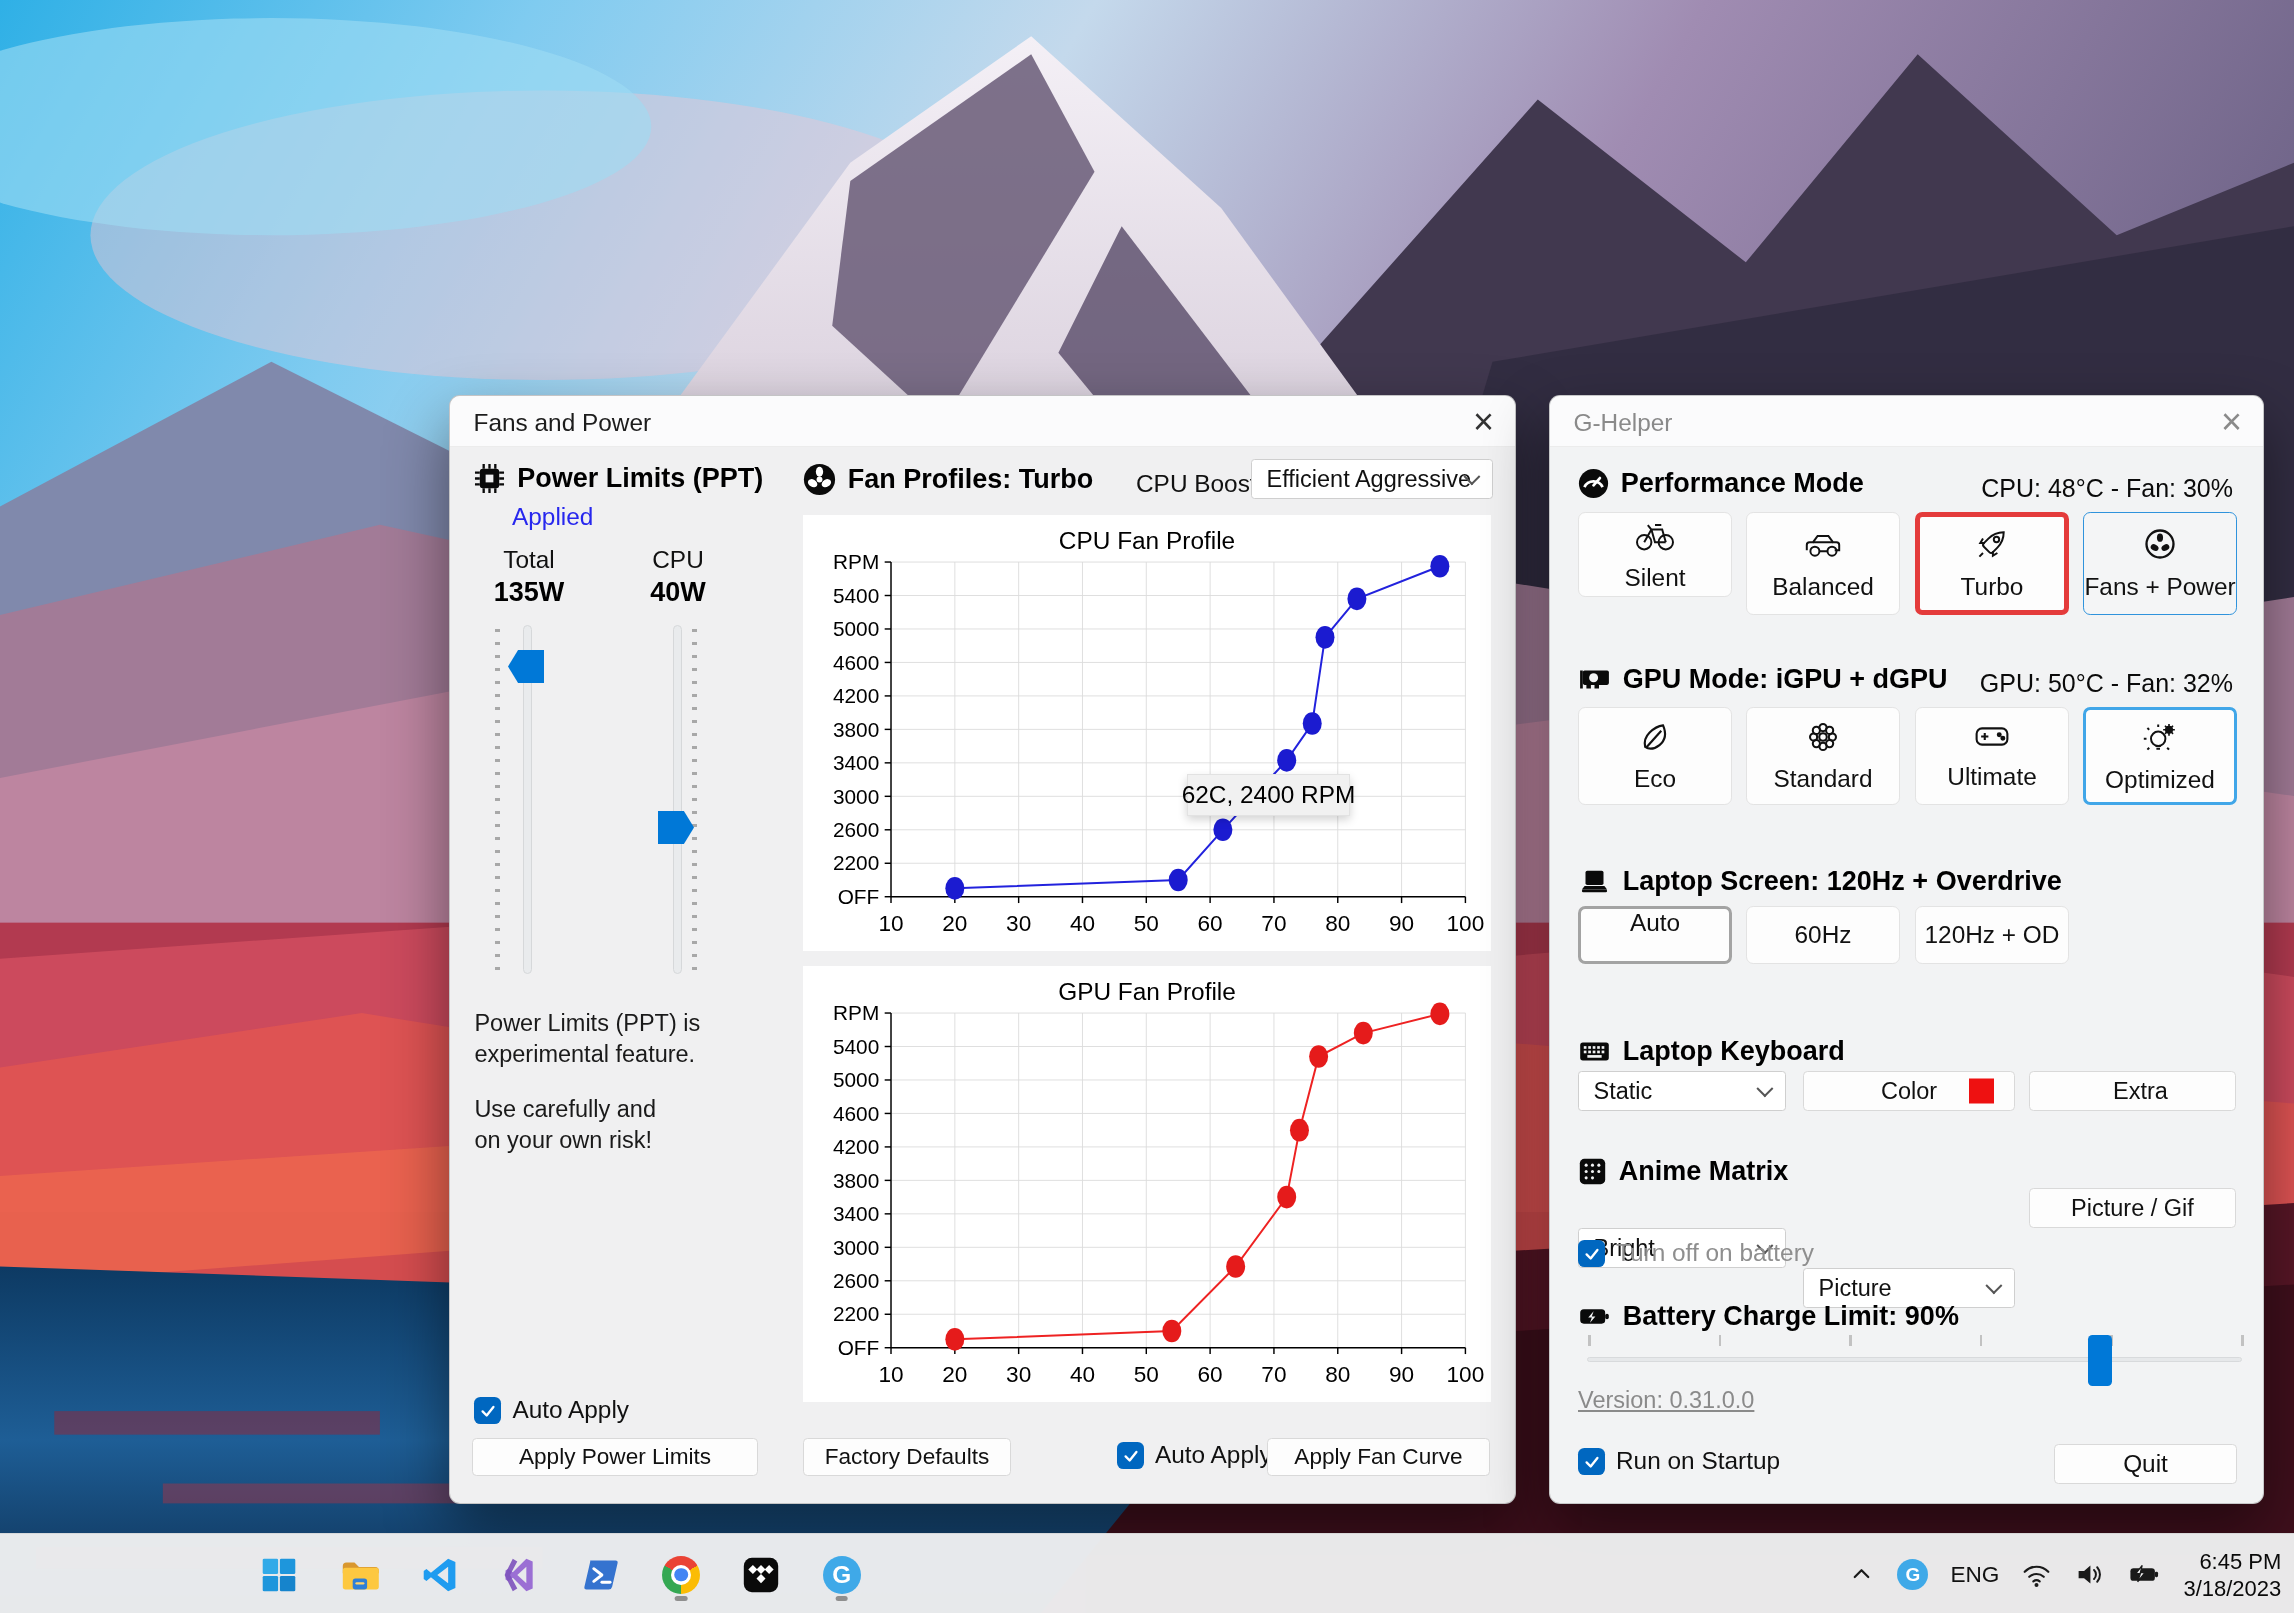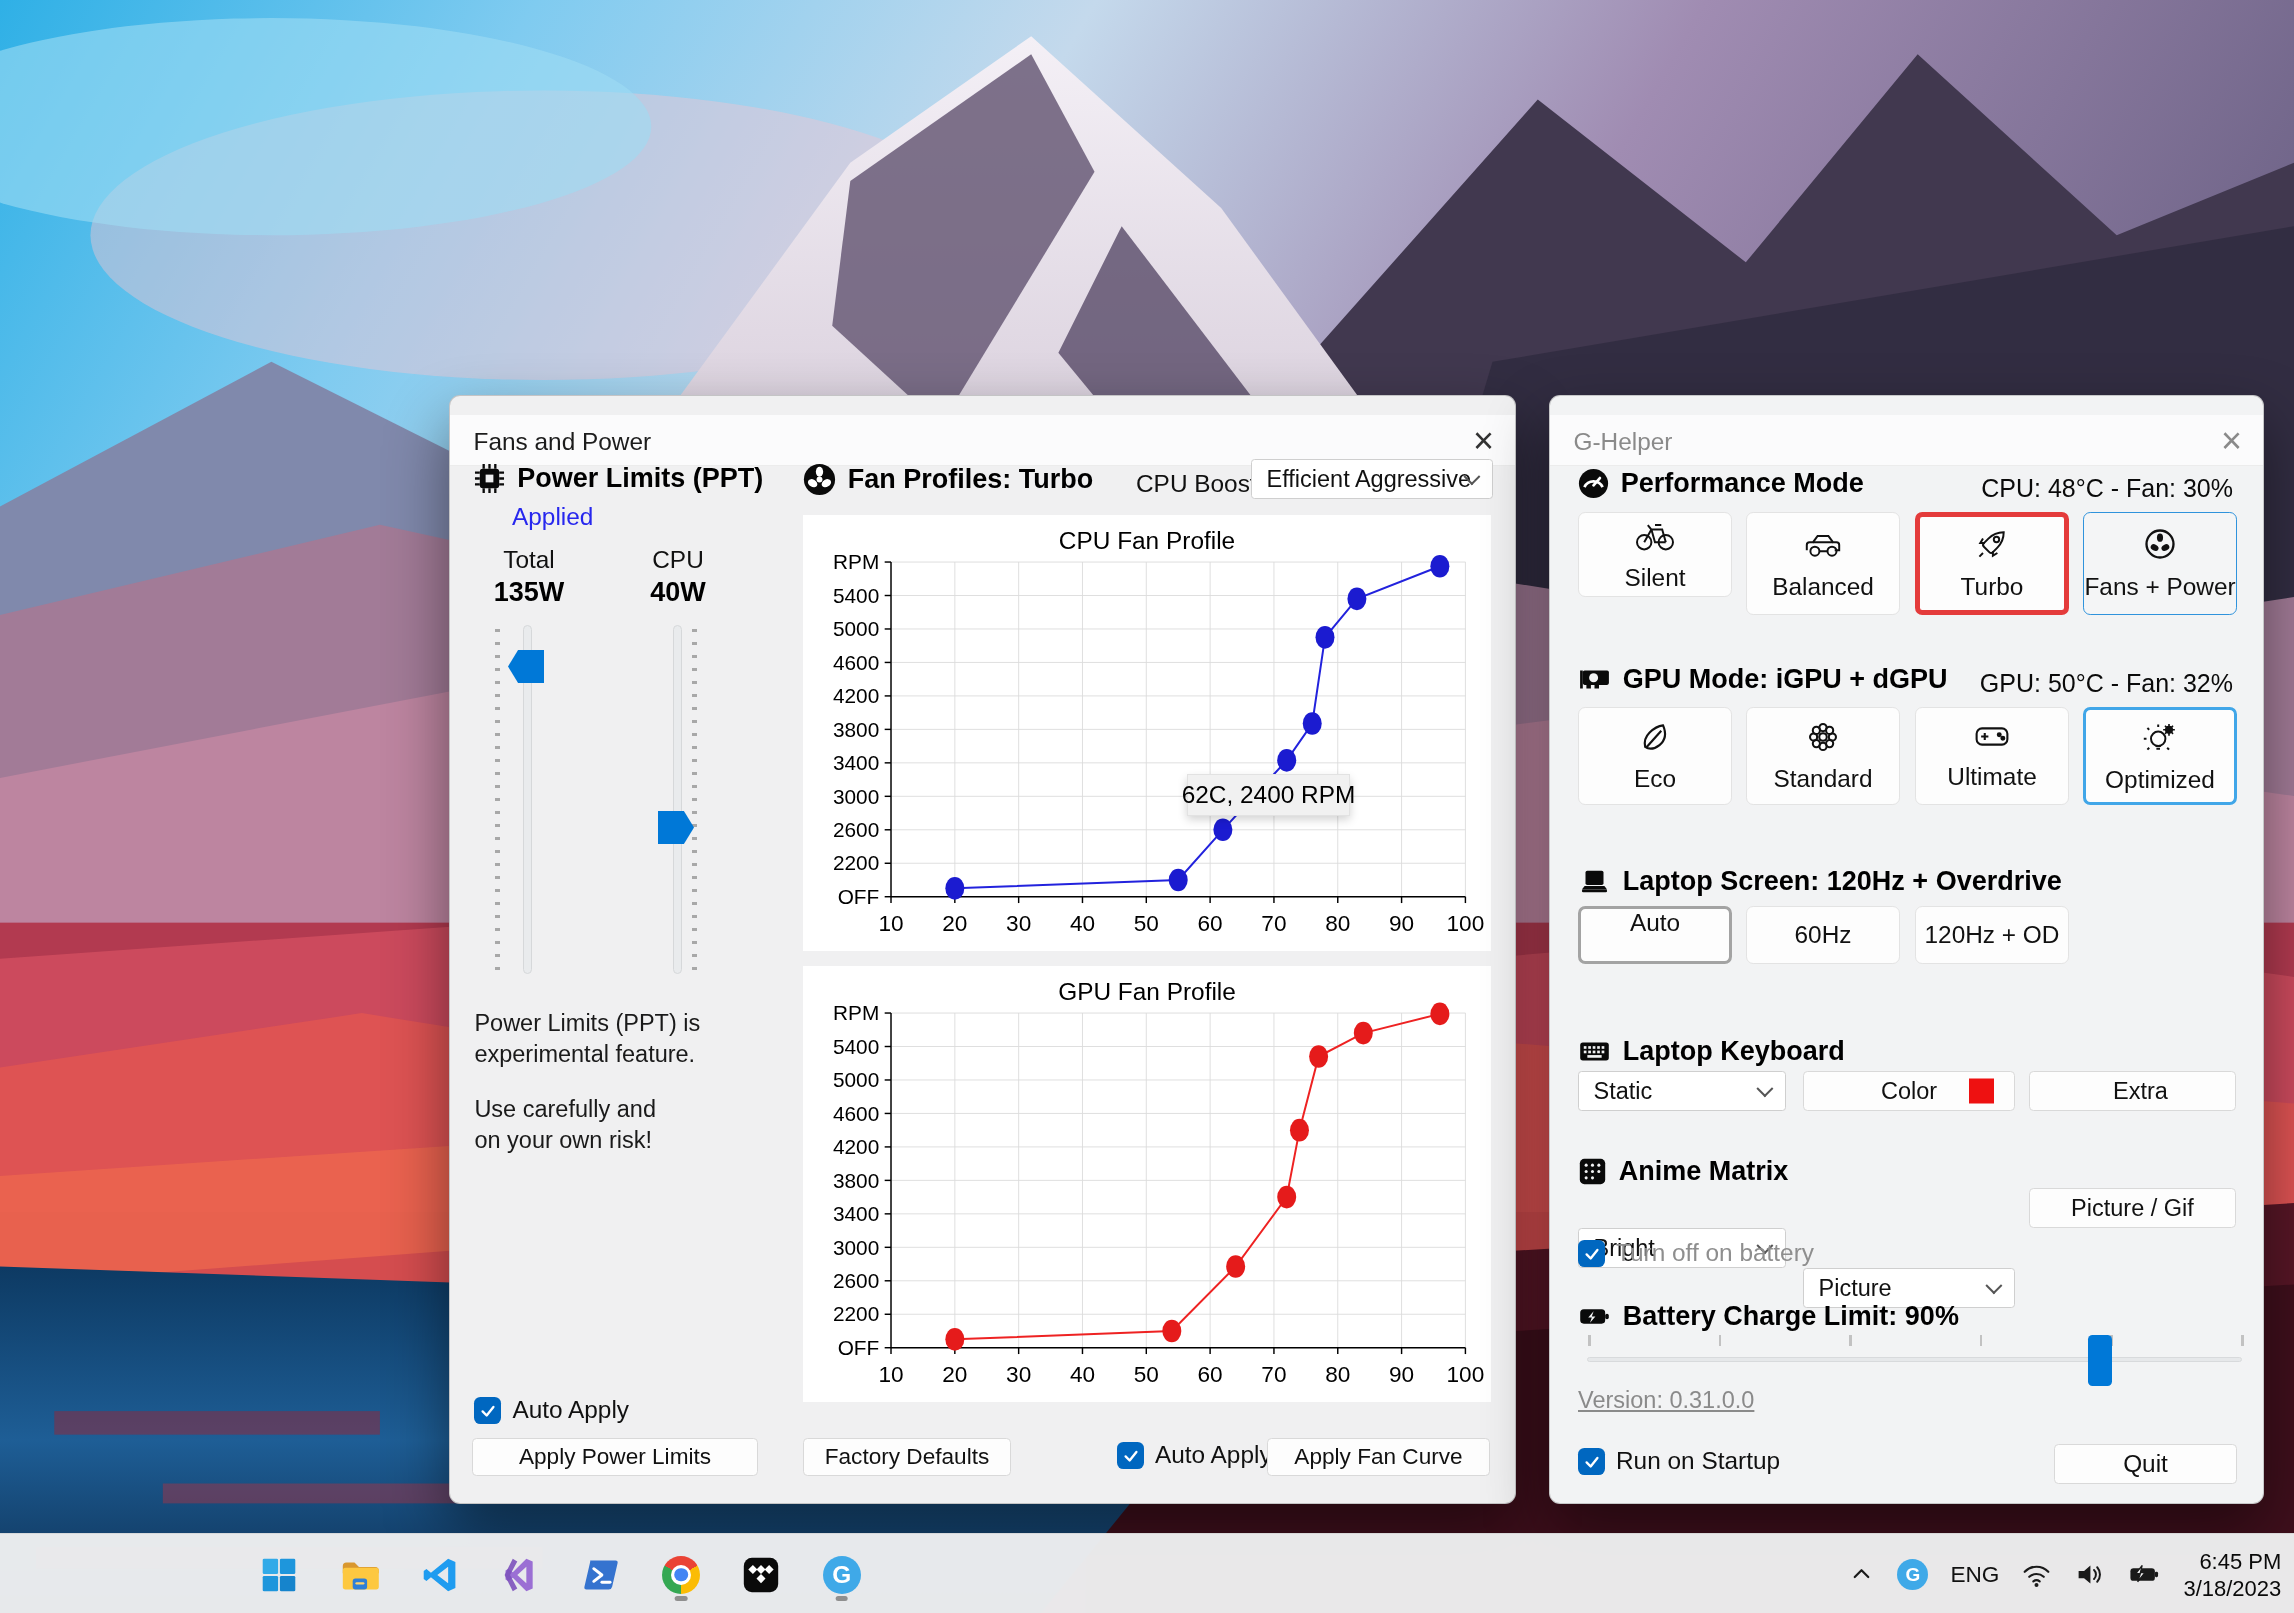--- a/index.html
+++ b/index.html
@@ -5,21 +5,21 @@
   * { margin:0; padding:0; box-sizing:border-box; }
   html,body { width:2294px; height:1614px; overflow:hidden; }
   body { font-family:"Liberation Sans","DejaVu Sans",sans-serif; color:#111; }
   .desktop { position:relative; width:2294px; height:1614px; overflow:hidden; background:#2a2a3a; }
   .wallpaper { position:absolute; inset:0; }
 
   
   .window { position:absolute; border-radius:11px; background:#f1f1f2; border:0.9px solid rgba(0,0,0,.18);
             box-shadow:0 27px 63px rgba(0,0,0,.45); overflow:hidden; }
   .titlebar { position:absolute; left:0; right:0; top:0; height:51px; background:#fbfbfc;
-              border-bottom:0.9px solid #ececec;margin-top:19px; }
+              border-bottom:0.9px solid #ececec; }
   .titlebar .title { position:absolute; left:23.5px; top:12.7px; font-size:24.4px; color:#1c1c1c; }
   .titlebar .close { position:absolute; right:5.4px; top:1.8px; width:52px; height:47px; border:none; background:transparent;
                      font-size:36px; line-height:47px; text-align:center; color:#333; cursor:pointer; }
   .win-inactive .title { color:#8a8a8a; }
   .win-inactive .close { color:#8a8a8a; }
 
   .fans-window    { left:449px;  top:395px; width:1067px; height:1109px; background:#f0f0f1; }
   .ghelper-window { left:1549px; top:395px; width:715px;  height:1109px; background:#f2f3f4; }
 
   .abs { position:absolute; }

